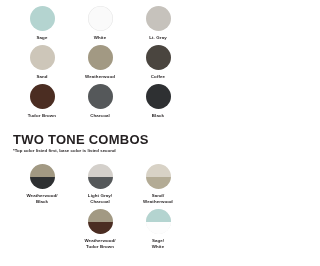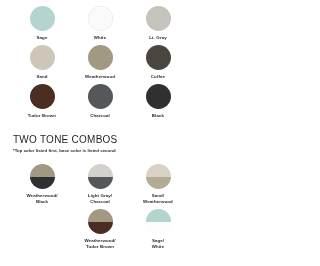--- a/index.html
+++ b/index.html
@@ -48,22 +48,22 @@
     line-height: 5.4px;
     white-space: nowrap;
   }
 
   
   #two-tone-section {
     padding: 0 13px;
     margin-top: 12px;
   }
   #two-tone-heading {
-    font-size: 10px;
-    font-weight: normal;
+    font-size: 13px;
+    font-weight: bold;
     letter-spacing: 0.25px;
     color: #231f20;
     margin: 0;
     line-height: 9px;
   }
   #two-tone-note {
     font-size: 4.3px;
     font-weight: bold;
     color: #231f20;
     margin: 4px 0 0 0;

